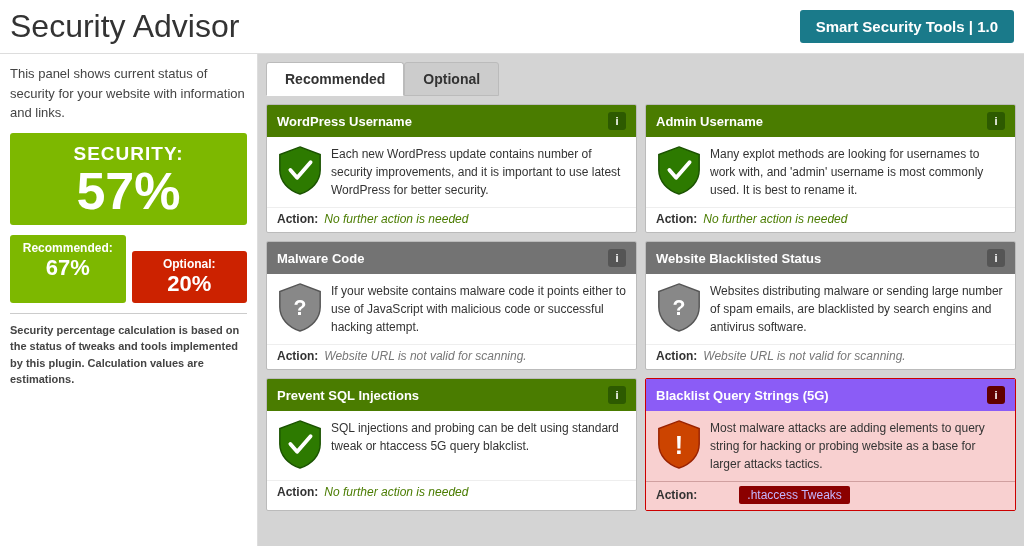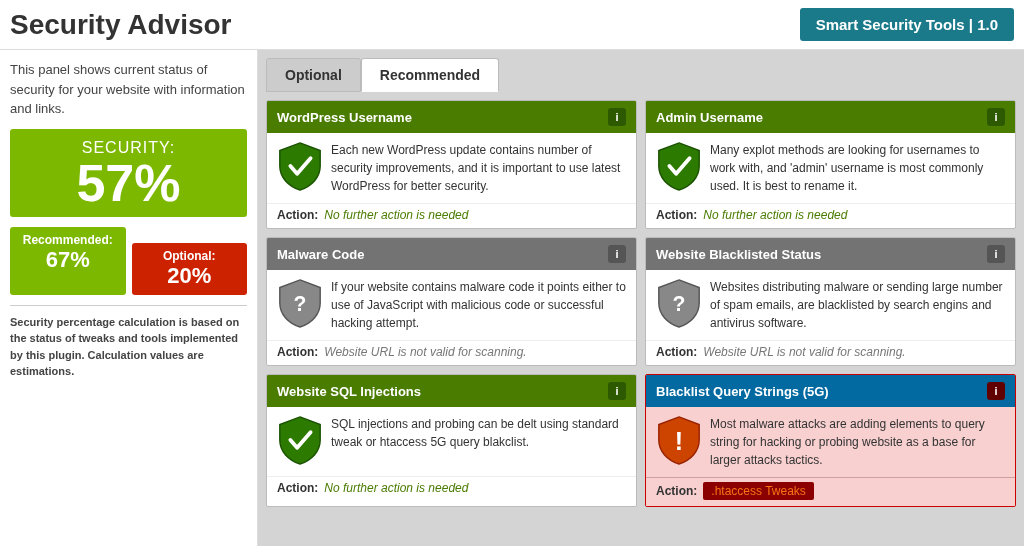--- a/index.html
+++ b/index.html
@@ -1,30 +1,30 @@
 <!DOCTYPE html>
 <html><head>
   <meta charset="utf-8">
   <style>
     * { box-sizing: border-box; margin: 0; padding: 0; }
     body { font-family: Arial, sans-serif; font-size: 13px; background: #e8e8e8; color: #333; }
 
     .app-container { display: flex; flex-direction: column; width: 1024px; height: 546px; background: #fff; }
 
     .header { display: flex; justify-content: space-between; align-items: center; padding: 8px 10px; background: #fff; border-bottom: 1px solid #ddd; }
-    .header-title { font-size: 28px; font-weight: bold; color: #333; }
+    .header-title { font-size: 32px; font-weight: normal; color: #333; }
     .header-button { background: #1a7a8a; color: #fff; padding: 8px 16px; font-size: 15px; font-weight: bold; border: none; cursor: pointer; border-radius: 3px; }
 
     .main { display: flex; flex: 1; overflow: hidden; }
 
     .sidebar { width: 258px; min-width: 258px; background: #fff; padding: 10px; border-right: 1px solid #ddd; display: flex; flex-direction: column; gap: 10px; }
     .sidebar-desc { font-size: 13px; color: #444; line-height: 1.5; }
 
     .security-box { background: #7db800; color: #fff; text-align: center; padding: 10px 8px 8px; border-radius: 3px; }
-    .security-label { font-size: 16px; font-weight: normal; letter-spacing: 1px; }
+    .security-label { font-size: 19px; font-weight: bold; letter-spacing: 1px; }
     .security-percent { font-size: 52px; font-weight: bold; line-height: 1; }
 
     .security-sub { display: flex; gap: 6px; }
     .security-sub-item { flex: 1; text-align: center; padding: 6px 4px; border-radius: 3px; }
     .security-sub-item.green { background: #7db800; color: #fff; }
     .security-sub-item.red { background: #cc2200; color: #fff; margin-top: 16px; }
     .security-sub-label { font-size: 12px; font-weight: bold; }
     .security-sub-value { font-size: 22px; font-weight: bold; }
 
     .sidebar-note { font-size: 11px; color: #444; line-height: 1.5; border-top: 1px solid #ccc; padding-top: 8px; font-weight: bold; }
@@ -35,38 +35,38 @@
     .tab { padding: 8px 18px; background: #e0e0e0; border: 1px solid #bbb; cursor: pointer; font-size: 14px; font-weight: bold; border-radius: 3px 3px 0 0; color: #333; }
     .tab.active { background: #fff; border-bottom: 1px solid #fff; color: #333; }
     .tab:not(.active) { background: #ccc; }
 
     .cards-grid { display: grid; grid-template-columns: 1fr 1fr; gap: 8px; }
 
     .card { background: #fff; border: 1px solid #bbb; border-radius: 2px; overflow: hidden; }
     .card-header { padding: 7px 10px; display: flex; justify-content: space-between; align-items: center; }
     .card-header.green { background: #4a7c00; color: #fff; }
     .card-header.gray { background: #737373; color: #fff; }
-    .card-header.dark-red { background: #0369a1; color: #fff; }
+    .card-header.dark-red { background: #8b5cf6; color: #fff; }
     .card-title { font-weight: bold; font-size: 13px; }
     .card-info-icon { width: 18px; height: 18px; background: #555; border-radius: 3px; display: flex; align-items: center; justify-content: center; color: #fff; font-size: 11px; font-weight: bold; cursor: pointer; }
     .card-header.green .card-info-icon { background: #2d5a00; }
     .card-header.dark-red .card-info-icon { background: #600000; }
 
     .card-body { display: flex; gap: 8px; padding: 8px 10px; }
     .card-icon { flex-shrink: 0; }
     .shield-green { width: 46px; height: 50px; }
     .shield-gray { width: 46px; height: 50px; }
     .shield-orange { width: 46px; height: 50px; }
     .card-text { font-size: 12px; color: #333; line-height: 1.5; }
 
     .card-footer { display: flex; align-items: center; padding: 4px 10px 6px; border-top: 1px solid #eee; gap: 6px; }
     .card-footer-label { font-weight: bold; font-size: 12px; color: #333; }
     .card-footer-value { font-size: 12px; color: #4a7c00; font-style: italic; }
     .card-footer-value.gray { color: #777; }
-    .card-footer-action { font-size: 12px; background: #8b0000; color: #f97316; padding: 2px 8px; border-radius: 2px; }
+    .card-footer-action { font-size: 12px; background: #8b0000; color: #c4b5fd; padding: 2px 8px; border-radius: 2px; margin-left: 36px; }
 
     .card.dark-red-bg { background: #f8d0d0; border-color: #c00; }
     .card.dark-red-bg .card-body { background: #f8d0d0; }
     .card.dark-red-bg .card-footer { border-top-color: #d0a0a0; background: #f8d0d0; }
     .card.dark-red-bg .card-footer-label { color: #333; }
   </style>
 </head>
 <body>
 
 <div class="app-container">
@@ -96,22 +96,22 @@
           <div class="security-sub-value">20%</div>
         </div>
       </div>
 
       <p class="sidebar-note">Security percentage calculation is based on the status of tweaks and tools implemented by this plugin. Calculation values are estimations.</p>
     </div>
 
     <div class="content">
 
       <div class="tabs">
+        <div class="tab active">Recommended</div>
         <div class="tab">Optional</div>
-        <div class="tab active">Recommended</div>
       </div>
 
       <div class="cards-grid">
 
         <div class="card">
           <div class="card-header green">
             <span class="card-title">WordPress Username</span>
             <div class="card-info-icon">i</div>
           </div>
           <div class="card-body">
@@ -184,21 +184,21 @@
             <p class="card-text">Websites distributing malware or sending large number of spam emails, are blacklisted by search engins and antivirus software.</p>
           </div>
           <div class="card-footer">
             <span class="card-footer-label">Action:</span>
             <span class="card-footer-value gray">Website URL is not valid for scanning.</span>
           </div>
         </div>
 
         <div class="card">
           <div class="card-header green">
-            <span class="card-title">Website SQL Injections</span>
+            <span class="card-title">Prevent SQL Injections</span>
             <div class="card-info-icon">i</div>
           </div>
           <div class="card-body">
             <div class="card-icon">
               <svg class="shield-green" viewBox="0 0 46 52" xmlns="http://www.w3.org/2000/svg">
                 <path d="M23 2 L44 10 L44 26 C44 38 35 47 23 51 C11 47 2 38 2 26 L2 10 Z" fill="#2d7a00" stroke="#1a5200" stroke-width="1.5"></path>
                 <polyline points="13,26 20,34 34,18" stroke="#fff" stroke-width="4" fill="none" stroke-linecap="round" stroke-linejoin="round"></polyline>
               </svg>
             </div>
             <p class="card-text">SQL injections and probing can be delt using standard tweak or htaccess 5G query blakclist.</p>

